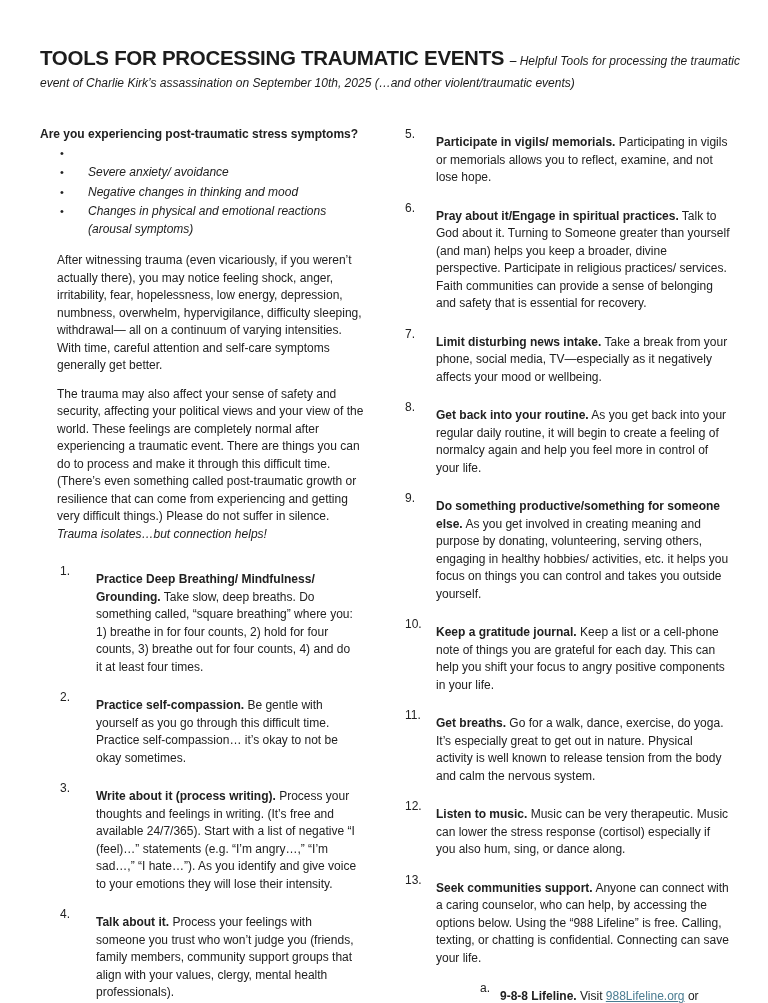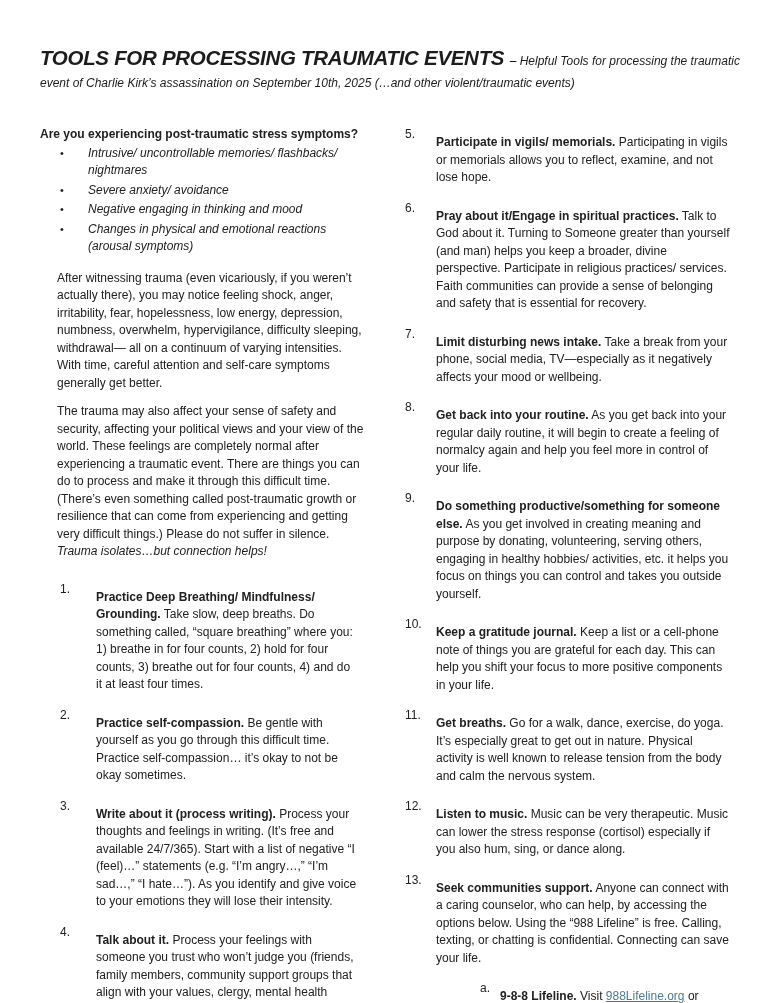--- a/index.html
+++ b/index.html
@@ -4,21 +4,21 @@
 <style>
   html,body{margin:0;padding:0;background:#ffffff;}
   body{
     width:768px;height:1003px;overflow:hidden;
     font-family:"Liberation Sans","DejaVu Sans",sans-serif;
     color:#212121;
     -webkit-font-smoothing:antialiased;
   }
   .page{padding:44px 28px 0 40px;box-sizing:border-box;}
   .doc-header{margin-bottom:34px;line-height:1.32;}
-  .title-bold{font-weight:bold;font-size:20.5px;letter-spacing:-0.3px;color:#1c1c1c;font-style:italic;}
+  .title-bold{font-weight:bold;font-size:20.5px;letter-spacing:-0.3px;color:#1c1c1c;}
   .title-italic{font-style:italic;font-size:12px;color:#1c1c1c;}
   .columns{display:flex;gap:38px;}
   .col{font-size:12px;line-height:17.5px;}
   .col-left{width:327px;flex:none;}
   .col-right{width:333px;flex:none;}
   .intro-heading{font-weight:bold;margin:0;}
   .bullet-list{margin:1px 0 14px 0;}
   .bullet-row{display:flex;font-style:italic;margin-bottom:2px;padding-left:20px;}
   .bullet-dot{width:28px;flex:none;font-style:normal;font-size:11px;}
   p.para{margin:0 0 11px 17px;}
@@ -47,29 +47,28 @@
 
   <div class="columns">
 
     <div class="col col-left">
 
       <p class="intro-heading">Are you experiencing post-traumatic stress symptoms?</p>
 
       <div class="bullet-list">
         <div class="bullet-row">
           <span class="bullet-dot">•</span>
-            <span>Intrusive/ uncontrollable memories/ flashbacks/ nightmares</span>
         </div>
         <div class="bullet-row">
           <span class="bullet-dot">•</span>
             <span>Severe anxiety/ avoidance</span>
         </div>
         <div class="bullet-row">
           <span class="bullet-dot">•</span>
-            <span>Negative engaging in thinking and mood</span>
+            <span>Negative changes in thinking and mood</span>
         </div>
         <div class="bullet-row">
           <span class="bullet-dot">•</span>
             <span>Changes in physical and emotional reactions (arousal symptoms)</span>
         </div>
       </div>
 
       <p class="para">After witnessing trauma (even vicariously, if you weren’t actually there), you may notice feeling shock, anger, irritability, fear, hopelessness, low energy, depression, numbness, overwhelm, hypervigilance, difficulty sleeping, withdrawal— all on a continuum of varying intensities. With time, careful attention and self-care symptoms generally get better.</p>
 
       <p class="para"><span>The trauma may also affect your sense of safety and security, affecting your political views and your view of the world. These feelings are completely normal after experiencing a traumatic event. There are things you can do to process and make it through this difficult time. (There’s even something called post-traumatic growth or resilience that can come from experiencing and getting very difficult things.) Please do not suffer in silence. </span><span class="para-italic">Trauma isolates…but connection helps!</span></p>
@@ -112,21 +111,21 @@
       <div class="nitem">
         <span class="nnum">8.</span>
         <p class="nbody"><b>Get back into your routine.</b><span> As you get back into your regular daily routine, it will begin to create a feeling of normalcy again and help you feel more in control of your life.</span></p>
       </div>
       <div class="nitem">
         <span class="nnum">9.</span>
         <p class="nbody"><b>Do something productive/something for someone else.</b><span> As you get involved in creating meaning and purpose by donating, volunteering, serving others, engaging in healthy hobbies/ activities, etc. it helps you focus on things you can control and takes you outside yourself.</span></p>
       </div>
       <div class="nitem">
         <span class="nnum">10.</span>
-        <p class="nbody"><b>Keep a gratitude journal.</b><span> Keep a list or a cell-phone note of things you are grateful for each day. This can help you shift your focus to more positive components in your life.</span></p>
+        <p class="nbody"><b>Keep a gratitude journal.</b><span> Keep a list or a cell-phone note of things you are grateful for each day. This can help you shift your focus to angry positive components in your life.</span></p>
       </div>
       <div class="nitem">
         <span class="nnum">11.</span>
         <p class="nbody"><b>Get breaths.</b><span> Go for a walk, dance, exercise, do yoga. It’s especially great to get out in nature. Physical activity is well known to release tension from the body and calm the nervous system.</span></p>
       </div>
       <div class="nitem">
         <span class="nnum">12.</span>
         <p class="nbody"><b>Listen to music.</b><span> Music can be very therapeutic. Music can lower the stress response (cortisol) especially if you also hum, sing, or dance along.</span></p>
       </div>
       <div class="nitem">

